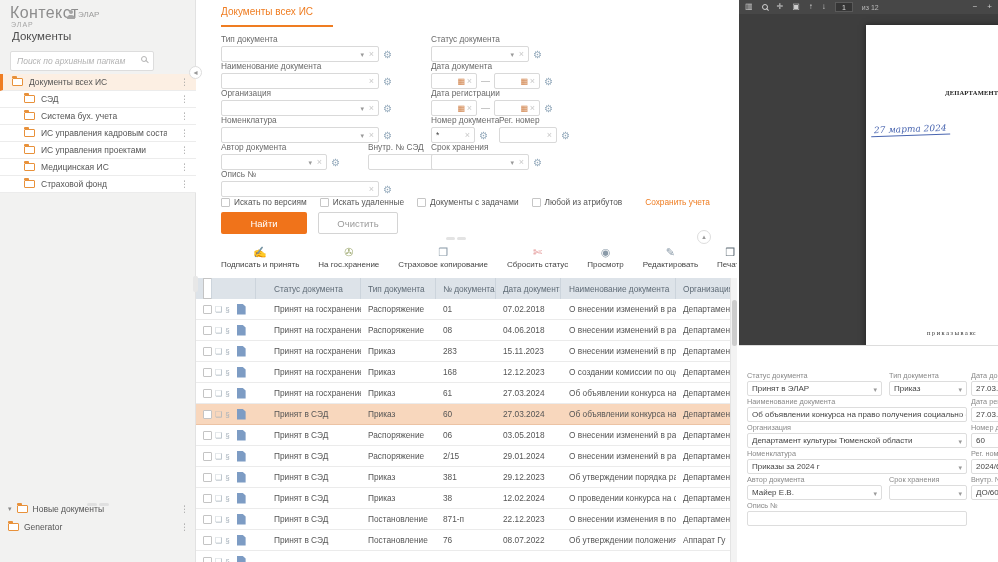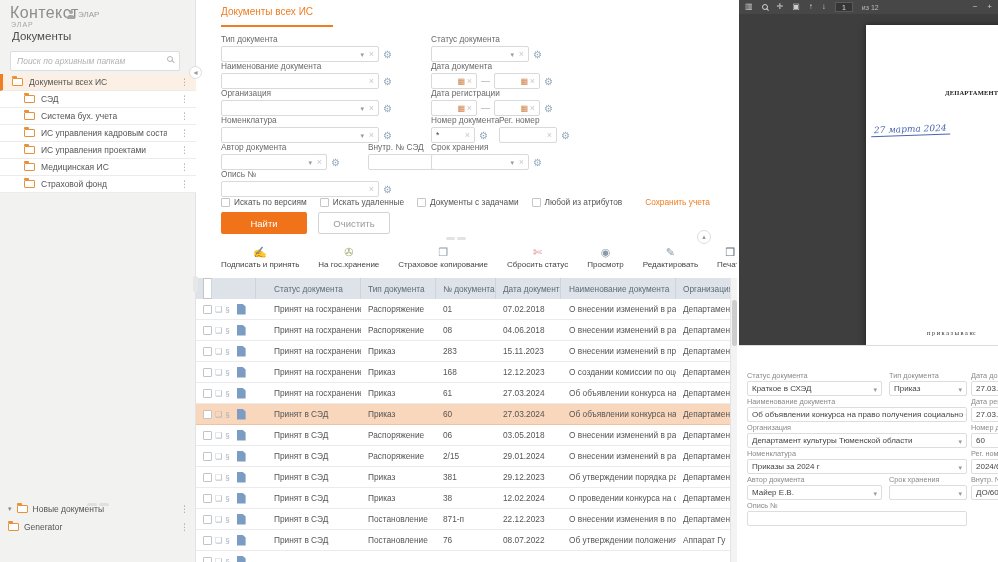--- a/index.html
+++ b/index.html
@@ -10,21 +10,21 @@
   
   .sidebar{position:absolute;left:0;top:0;width:196px;height:562px;background:#f2f2f1;border-right:1px solid #e2e2e2;}
   .logo-row{position:relative;height:30px;}
   .logo-title{position:absolute;left:10px;top:4px;font-size:16px;color:#8d8d8d;letter-spacing:.4px;}
   .logo-sub{position:absolute;left:11px;top:21px;font-size:7px;color:#a5a5a5;letter-spacing:1px;}
   .user{position:absolute;left:66px;top:10px;font-size:8px;color:#9a9a9a;display:flex;align-items:center;gap:3px;cursor:pointer;}
   .person-icon{display:inline-block;position:relative;width:9px;height:9px;}
   .person-icon::before{content:"";position:absolute;left:2.5px;top:0;width:4px;height:4px;border-radius:50%;background:#a3a3a3;}
   .person-icon::after{content:"";position:absolute;left:.5px;top:5px;width:8px;height:4px;border-radius:4px 4px 0 0;background:#a3a3a3;}
   .side-title{position:absolute;left:12px;top:30px;font-size:11.5px;color:#4d4d4d;}
-  .search-wrap{position:absolute;left:10px;top:50px;width:170px;height:20px;}
+  .search-wrap{position:absolute;left:10px;top:50px;width:144px;height:20px;}
   .side-search{width:100%;height:100%;border:1px solid #ddd;border-radius:2px;background:#fff;font-family:"Liberation Sans",sans-serif;font-style:italic;font-size:8.5px;color:#777;padding:0 18px 0 6px;outline:none;}
   .side-search::placeholder{color:#b3b3b3;}
   .mag{position:absolute;right:7px;top:6px;width:6px;height:6px;border:1px solid #b5b5b5;border-radius:50%;}
   .mag::after{content:"";position:absolute;width:4px;height:1px;background:#b5b5b5;transform:rotate(45deg);right:-3px;bottom:-1px;}
   .folder-list{position:absolute;left:0;top:74px;width:196px;}
   .folder-row{position:relative;height:17px;background:#fff;border-bottom:1px solid #ececec;display:flex;align-items:center;padding-left:24px;gap:6px;cursor:pointer;}
   .folder-row.active{background:#fcefe3;border-left:3px solid #ef7d22;padding-left:9px;}
   .folder-icon{display:inline-block;position:relative;width:11px;height:8px;background:#fff;border:1px solid #e8913a;border-radius:1px;flex:0 0 auto;}
   .folder-icon::before{content:"";position:absolute;top:-3px;left:-1px;width:5px;height:2px;background:#e8913a;border-radius:1px 1px 0 0;}
   .folder-label{font-size:8.5px;color:#555;white-space:nowrap;overflow:hidden;flex:1;}
@@ -50,21 +50,21 @@
   .f-caret{position:absolute;right:14px;top:4px;font-size:7px;color:#999;}
   .f-x{position:absolute;right:4px;top:2px;font-size:9px;color:#c9c9c9;}
   .f-cal{position:absolute;right:11px;top:3px;font-size:8px;color:#cf7e44;}
   .gear{font-size:10px;color:#93a9bb;margin-left:4px;cursor:pointer;}
   .dash{font-size:9px;color:#aaa;margin:0 4px;}
   .opts-row{position:absolute;left:25px;top:197px;display:flex;align-items:center;gap:13px;}
   .cb-item{display:flex;align-items:center;gap:4px;font-size:8.3px;color:#555;cursor:pointer;white-space:nowrap;}
   .cbx{display:inline-block;width:9px;height:9px;border:1px solid #c6c6c6;border-radius:1px;background:#fff;}
   .save-link{font-size:8.3px;color:#ef7d22;cursor:pointer;margin-left:10px;white-space:nowrap;}
   .btn-find{position:absolute;left:25px;top:212px;width:86px;height:22px;background:#f0731a;color:#fff;border:none;border-radius:2px;font-size:9.5px;font-family:"Liberation Sans",sans-serif;cursor:pointer;}
-  .btn-clear{position:absolute;left:122px;top:212px;width:72px;height:22px;background:#fff;color:#9a9a9a;border:1px solid #d4d4d4;border-radius:2px;font-size:9.5px;font-family:"Liberation Sans",sans-serif;cursor:pointer;}
+  .btn-clear{position:absolute;left:122px;top:212px;width:80px;height:22px;background:#fff;color:#9a9a9a;border:1px solid #d4d4d4;border-radius:2px;font-size:9.5px;font-family:"Liberation Sans",sans-serif;cursor:pointer;}
   .h-splitter{position:absolute;left:250px;top:237px;display:flex;gap:2px;}
   .h-splitter span{width:9px;height:3px;background:#e3e3e3;border-radius:2px;}
   .collapse-up{position:absolute;left:501px;top:230px;width:14px;height:14px;border:1px solid #ddd;border-radius:50%;background:#fff;color:#999;font-size:7px;line-height:12px;text-align:center;cursor:pointer;}
 
   .toolbar{position:absolute;left:25px;top:246px;display:flex;gap:19px;align-items:flex-end;}
   .tbtn{display:flex;flex-direction:column;align-items:center;gap:2px;cursor:pointer;}
   .tbtn .ticon{font-size:11px;line-height:12px;color:#8a9aa8;}
   .tbtn .tlabel{font-size:8px;color:#444;white-space:nowrap;}
   .ticon.ic-sign{color:#c28a3e;} .ticon.ic-storage{color:#9da86f;} .ticon.ic-copy{color:#8a9aa8;}
   .ticon.ic-reset{color:#e08a8a;} .ticon.ic-view{color:#8a9aa8;} .ticon.ic-edit{color:#8a9aa8;}
@@ -653,21 +653,21 @@
     <div class="card">
       <div class="card-tabs">
           <span class="ctab"></span>
           <span class="ctab active"></span>
           <span class="ctab"></span>
         </div>
 
       <div class="cfield" style="left:8px;top:25px;width:135px">
         <div class="c-label">Статус документа</div>
         <div class="cbox">
-          <span>Краткое в СХЭД</span>
+          <span>Принят в ЭЛАР</span>
           <span class="f-caret">▾</span>
         </div>
       </div>
       <div class="cfield" style="left:150px;top:25px;width:78px">
         <div class="c-label">Тип документа</div>
         <div class="cbox">
           <span>Приказ</span>
           <span class="f-caret">▾</span>
         </div>
       </div>

